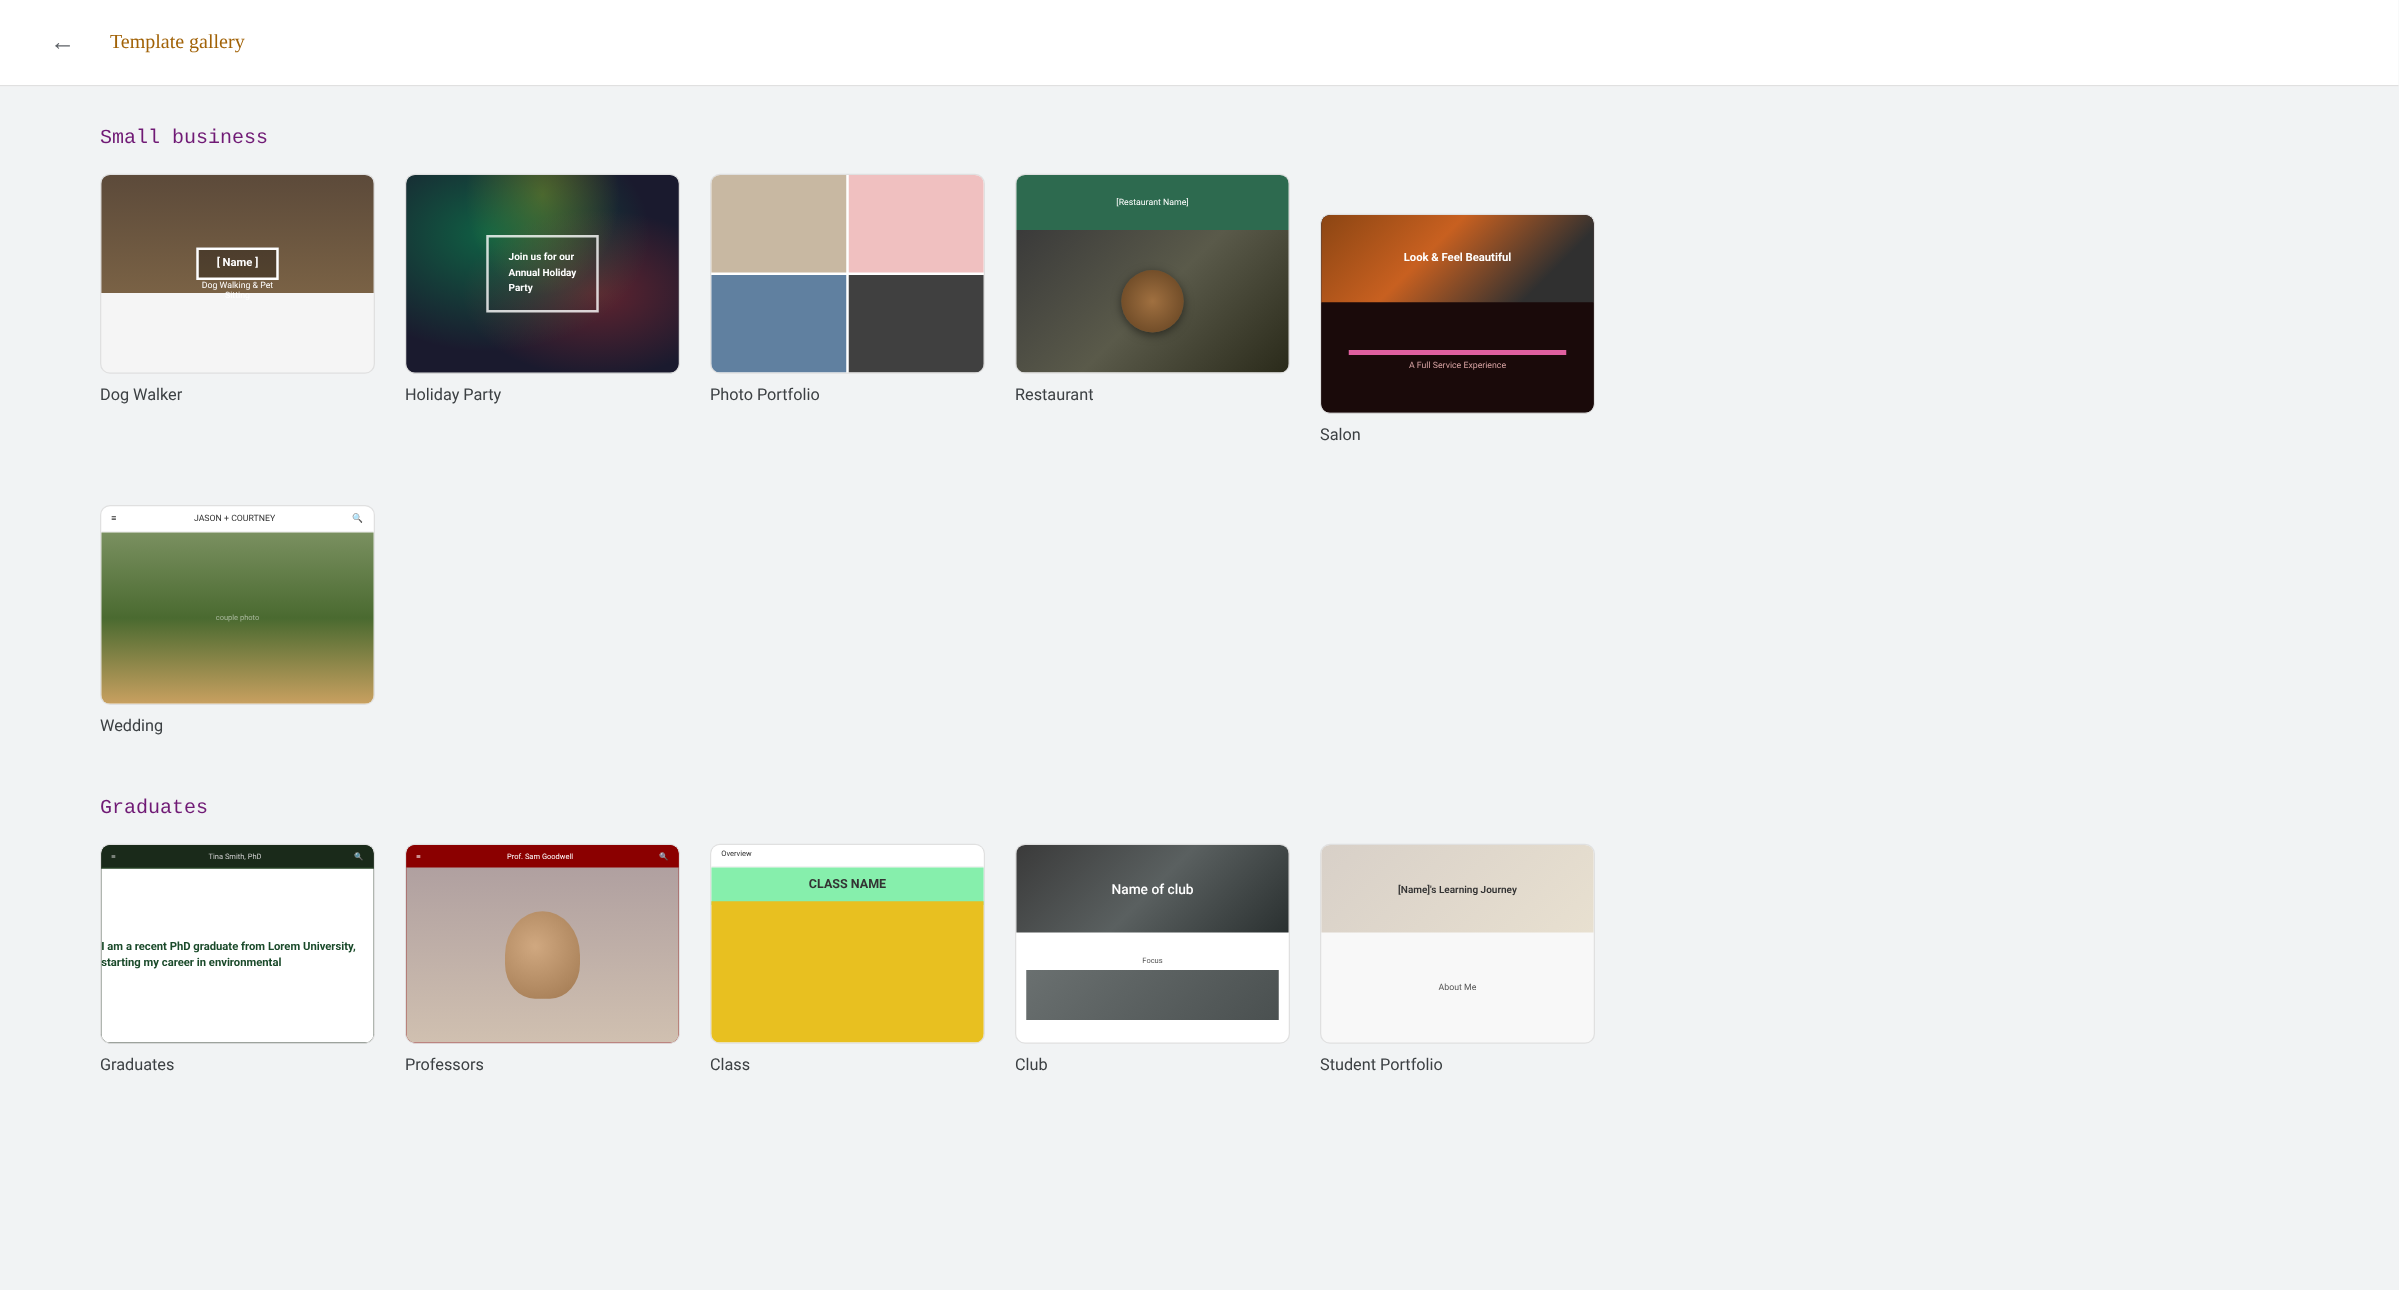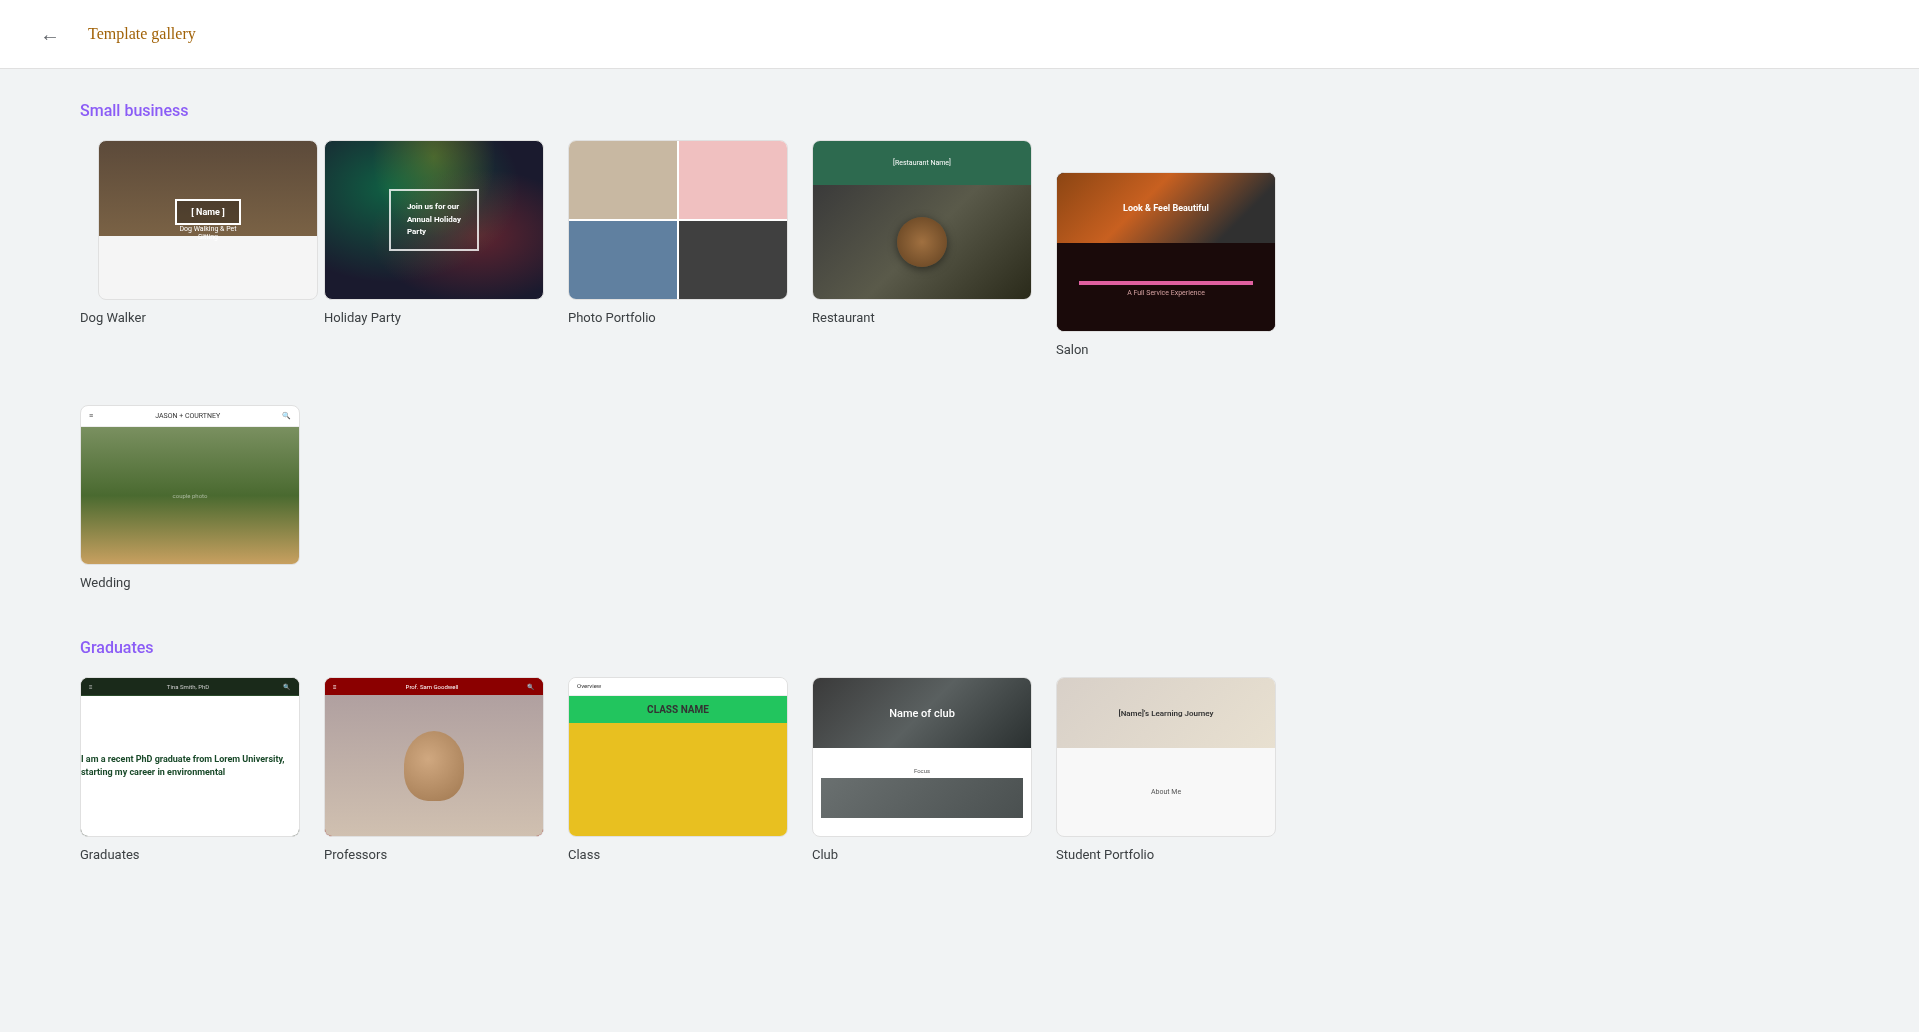--- a/index.html
+++ b/index.html
@@ -39,22 +39,23 @@
       color: #a16207;
       font-family: Liberation Serif, serif;
     }
     .main-content {
       padding: 32px 80px 60px 80px;
       max-width: 1400px;
     }
     .section-title {
       font-size: 16px;
       font-weight: 500;
-      color: #8b5cf6;
+      color: #701a75;
       margin-bottom: 20px;
+      font-family: Liberation Mono, monospace;
     }
     .template-grid {
       display: flex;
       flex-wrap: wrap;
       gap: 24px;
       margin-bottom: 48px;
     }
     .template-card {
       display: flex;
       flex-direction: column;
@@ -78,21 +79,20 @@
 
     
     
     .thumb-dog-walker {
       background: linear-gradient(to bottom, #5c4a3a 0%, #7a6245 60%, #f5f5f5 60%);
       display: flex;
       flex-direction: column;
       align-items: center;
       justify-content: center;
       padding: 10px;
-      margin-left: 18px;
     }
     .thumb-dog-walker .name-box {
       border: 2px solid #fff;
       color: #fff;
       padding: 6px 14px;
       text-align: center;
       font-size: 9px;
       font-weight: bold;
       background: rgba(0,0,0,0.3);
     }
@@ -311,21 +311,21 @@
     }
     .thumb-class .top-bar {
       background: #fff;
       height: 18px;
       border-bottom: 1px solid #eee;
       font-size: 6px;
       padding: 4px 8px;
       color: #333;
     }
     .thumb-class .class-name-section {
-      background: #22c55e;
+      background: #86efac;
       padding: 8px;
       text-align: center;
       font-size: 10px;
       font-weight: bold;
       color: #333;
       border-bottom: 3px solid #e8c020;
     }
     .thumb-class .class-body {
       flex: 1;
       background: #e8c020;

